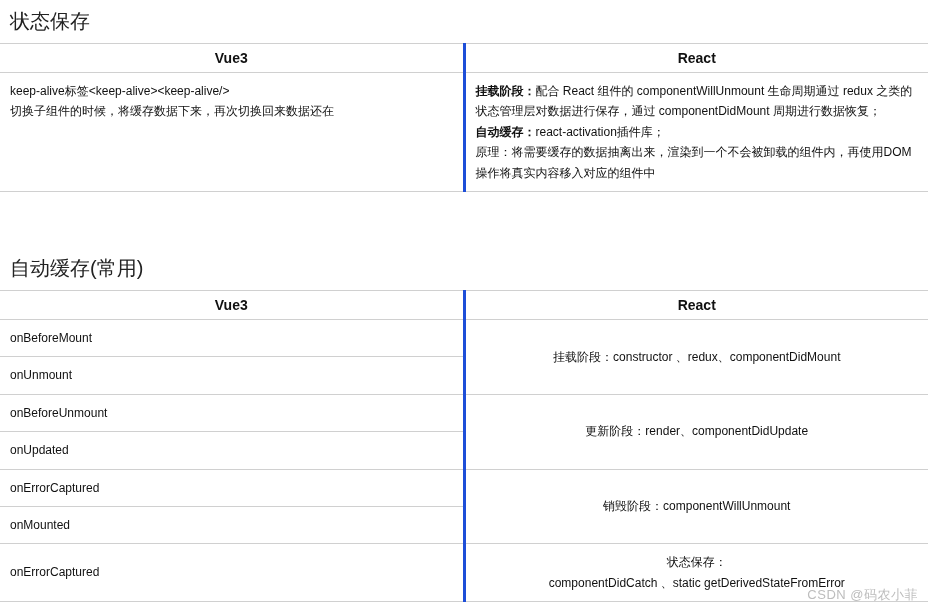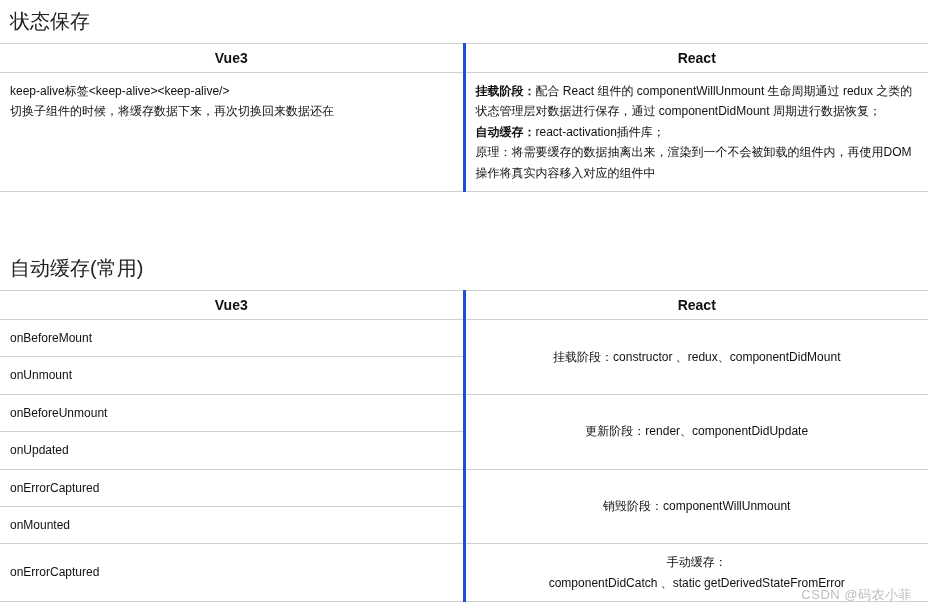--- a/index.html
+++ b/index.html
@@ -39,21 +39,21 @@
       font-size: 12px;
       line-height: 1.7;
     }
     .col-left { width: 50%; border-right: 3px solid #1d4ed8; }
     .col-right { width: 50%; }
     .t2 td { padding: 8px 10px; vertical-align: middle; }
     .t2 .col-right { text-align: center; }
     .gap { height: 55px; }
     .watermark {
       position: absolute;
-      right: 16px;
+      right: 10px;
       bottom: 6px;
       font-size: 13px;
       color: #bdbdbd;
       letter-spacing: 0.5px;
     }
     .bold { font-weight: 700; }
   </style>
 </head>
 <body>
 
@@ -108,20 +108,20 @@
     <tr>
       <td class="col-left">onErrorCaptured</td>
       <td class="col-right" rowspan="2">销毁阶段：componentWillUnmount</td>
     </tr>
     <tr>
       <td class="col-left">onMounted</td>
     </tr>
     <tr>
       <td class="col-left">onErrorCaptured</td>
       <td class="col-right">
-        <span>手动缓存：</span><br>
+        <span>状态保存：</span><br>
         <span>componentDidCatch 、static getDerivedStateFromError</span>
       </td>
     </tr>
   </tbody>
 </table>
 
 <div class="watermark">CSDN @码农小菲</div>
 
 </body></html>

